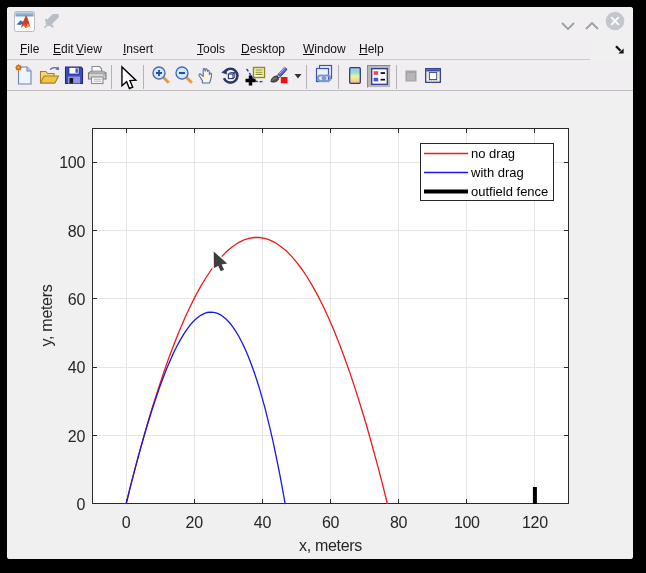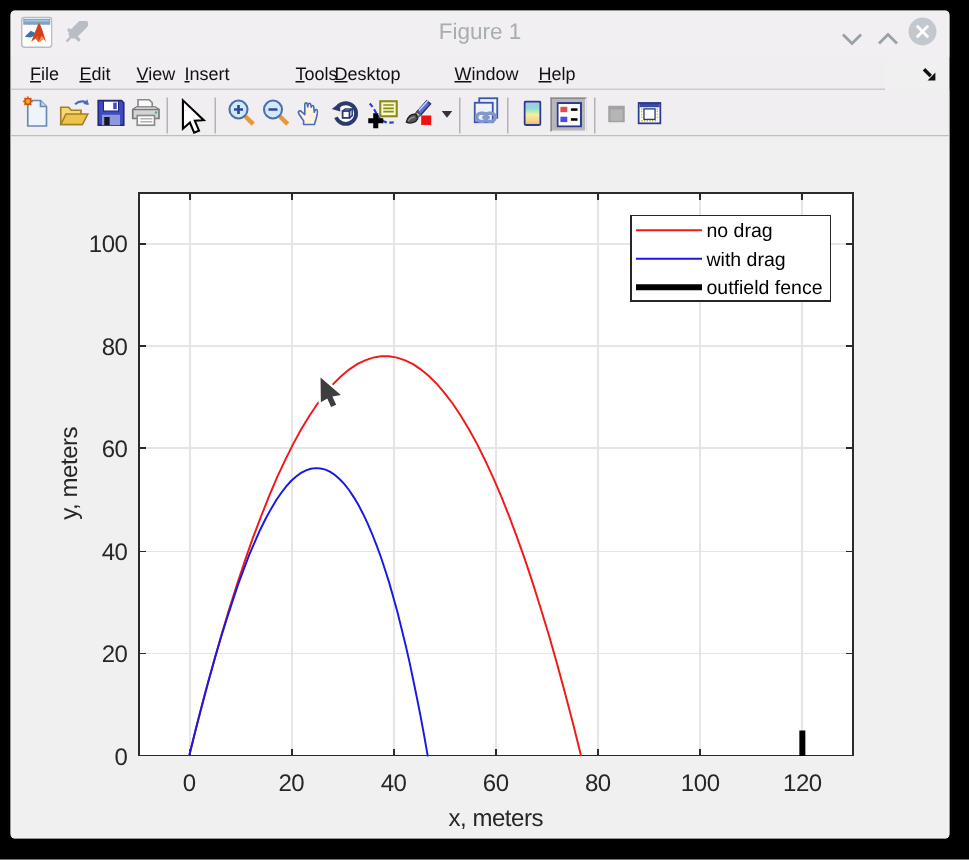--- a/index.html
+++ b/index.html
@@ -34,39 +34,38 @@
         <polygon points="9.8,14.6 11.2,13 11.8,17.2" fill="#e86a28"></polygon>
       </g>
     </svg>
     <svg class="ticon" style="left:37px;top:7px" width="18" height="18" viewBox="0 0 18 18">
       <g fill="none" stroke="#b9bec4" stroke-linecap="round">
         <path d="M5,8.5 L11.5,2" stroke-width="6.6"></path>
         <path d="M2,6 L8.5,12.5" stroke-width="2.2"></path>
         <path d="M0.8,13.2 L4.5,9.5" stroke-width="1.6"></path>
       </g>
     </svg>
-    <div id="title">Figure 1</div>
     <svg class="ticon" style="left:554px;top:14px" width="14" height="10" viewBox="0 0 14 10">
       <path d="M1,2 L7,8 L13,2" fill="none" stroke="#9aa0a7" stroke-width="1.8"></path>
     </svg>
     <svg class="ticon" style="left:578px;top:14px" width="14" height="10" viewBox="0 0 14 10">
       <path d="M1,8 L7,2 L13,8" fill="none" stroke="#9aa0a7" stroke-width="1.8"></path>
     </svg>
     <svg class="ticon" style="left:598px;top:4px" width="20" height="20" viewBox="0 0 20 20">
       <circle cx="10" cy="10" r="9.3" fill="#c3c8cf"></circle>
       <path d="M6.2,6.2 L13.8,13.8 M13.8,6.2 L6.2,13.8" stroke="#fff" stroke-width="1.9"></path>
     </svg>
   </div>
   <div id="menubar">
     <span class="mi" style="left:13px"><u>F</u>ile</span>
     <span class="mi" style="left:46px"><u>E</u>dit</span>
-    <span class="mi" style="left:84px"><u>V</u>iew</span>
+    <span class="mi" style="left:69px"><u>V</u>iew</span>
     <span class="mi" style="left:116px"><u>I</u>nsert</span>
     <span class="mi" style="left:190px"><u>T</u>ools</span>
-    <span class="mi" style="left:216px"><u>D</u>esktop</span>
+    <span class="mi" style="left:234px"><u>D</u>esktop</span>
     <span class="mi" style="left:296px"><u>W</u>indow</span>
     <span class="mi" style="left:352px"><u>H</u>elp</span>
     <svg class="ticon" style="left:608px;top:7px" width="10" height="10" viewBox="0 0 10 10">
       <path d="M1,1.2 L5.5,5.7" stroke="#111" stroke-width="2.3" fill="none"></path>
       <polygon points="8.6,3.4 8.6,8.6 3.4,8.6" fill="#111"></polygon>
     </svg>
   </div>
   <div id="toolbar">
 
     <svg class="ticon" style="left:7px;top:3px" width="20" height="24" viewBox="0 0 20 24">

